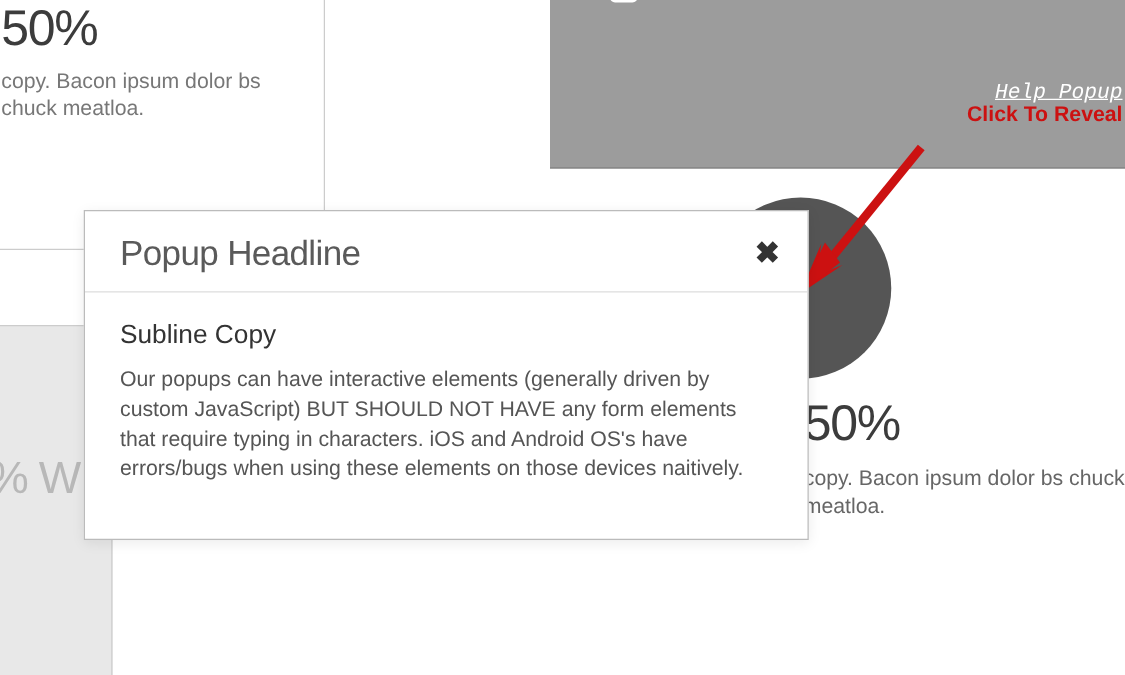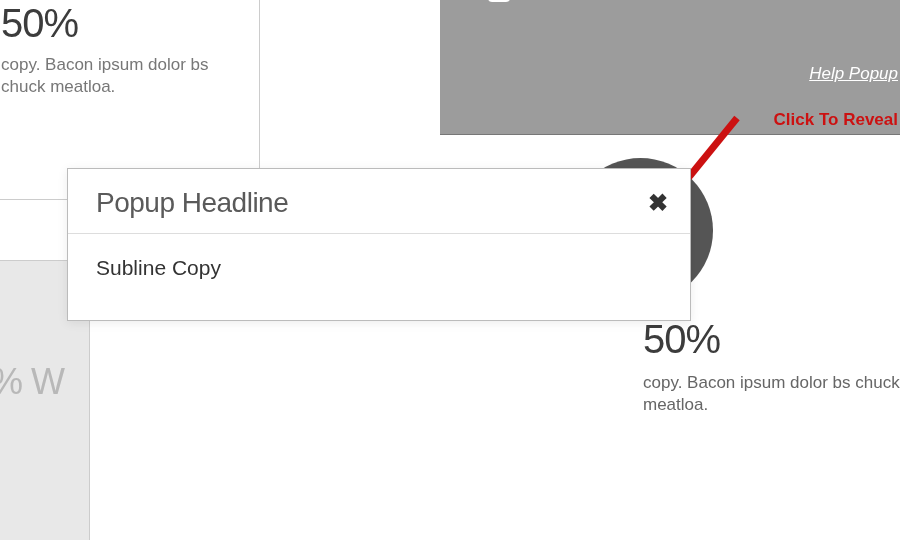--- a/index.html
+++ b/index.html
@@ -13,33 +13,33 @@
   .bg-panel-gray { position: absolute; left: 440px; top: -40px; width: 480px; height: 175px; background: #9c9c9c; border-bottom: 1px solid #777; }
 
   .big-pct { font-size: 40px; font-weight: 300; color: #3c3c3c; letter-spacing: -1px; }
   .body-copy { font-size: 17px; color: #777; margin-top: 8px; line-height: 1.3; }
   .bg-panel-left-bottom .big-pct { font-size: 36px; color: #b8b8b8; font-weight: 300; }
 
   
   .checkbox-row { display: flex; align-items: center; gap: 14px; padding-left: 48px; padding-top: 20px; }
   .checkbox { width: 22px; height: 22px; background: #fff; border-radius: 4px; }
   .checkbox-label { color: #fff; font-size: 19px; }
-  .help-link { position: absolute; right: 22px; bottom: 50px; color: #fff; font-style: italic; text-decoration: underline; font-size: 17px; }
-  .click-reveal { position: absolute; right: 22px; bottom: 4px; color: #c11; font-weight: 700; font-size: 17px; }
+  .help-link { position: absolute; right: 22px; bottom: 50px; color: #fff; font-style: italic; text-decoration: underline; font-size: 17px; font-family: Liberation Mono, monospace; }
+  .click-reveal { position: absolute; right: 22px; bottom: 32px; color: #c11; font-weight: 700; font-size: 17px; }
 
   
   .arrow { position: absolute; left: 632px; top: 110px; width: 115px; height: 125px; pointer-events: none; }
 
   
   .pie { width: 145px; height: 145px; border-radius: 50%; background: #555; margin-left: 110px; margin-top: 5px; }
   .right-pct { font-size: 40px; font-weight: 300; color: #3c3c3c; margin-top: 14px; margin-left: 185px; letter-spacing: -1px; }
   .right-copy { font-size: 17px; color: #666; margin-top: 10px; margin-left: 185px; line-height: 1.3; }
 
   
-  .popup { position: absolute; left: 67px; top: 168px; width: 624px; background: #fff; border: 1px solid #bbb; box-shadow: 0 2px 10px rgba(0,0,0,0.08); }
+  .popup { position: absolute; left: 67px; top: 168px; width: 580px; background: #fff; border: 1px solid #bbb; box-shadow: 0 2px 10px rgba(0,0,0,0.08); }
   .popup-header { display: flex; justify-content: space-between; align-items: center; padding: 18px 22px 14px 28px; border-bottom: 1px solid #ddd; }
   .popup-title { font-size: 28px; font-weight: 300; color: #5a5a5a; letter-spacing: -0.5px; }
   .popup-close { font-size: 24px; color: #333; font-weight: 700; cursor: pointer; line-height: 1; }
   .popup-body { padding: 22px 28px 28px 28px; }
   .popup-subline { font-size: 21px; font-weight: 400; color: #333; margin-bottom: 12px; }
   .popup-para { font-size: 17px; color: #555; line-height: 1.4; margin-bottom: 16px; }
 </style>
 </head>
 <body>
 
@@ -75,16 +75,17 @@
     <polygon points="8,125 40,100 28,84" fill="#c11"></polygon>
   </svg>
 
   <div class="popup">
     <div class="popup-header">
       <div class="popup-title">Popup Headline</div>
       <div class="popup-close">✖</div>
     </div>
     <div class="popup-body">
       <div class="popup-subline">Subline Copy</div>
+      <div class="popup-para">Our popups can have interactive elements (generally driven by custom JavaScript) BUT SHOULD NOT HAVE any form elements that require typing in characters. iOS and Android OS's have errors/bugs when using these elements on those devices naitively.</div>
     </div>
   </div>
 
 </div>
 
 </body></html>

